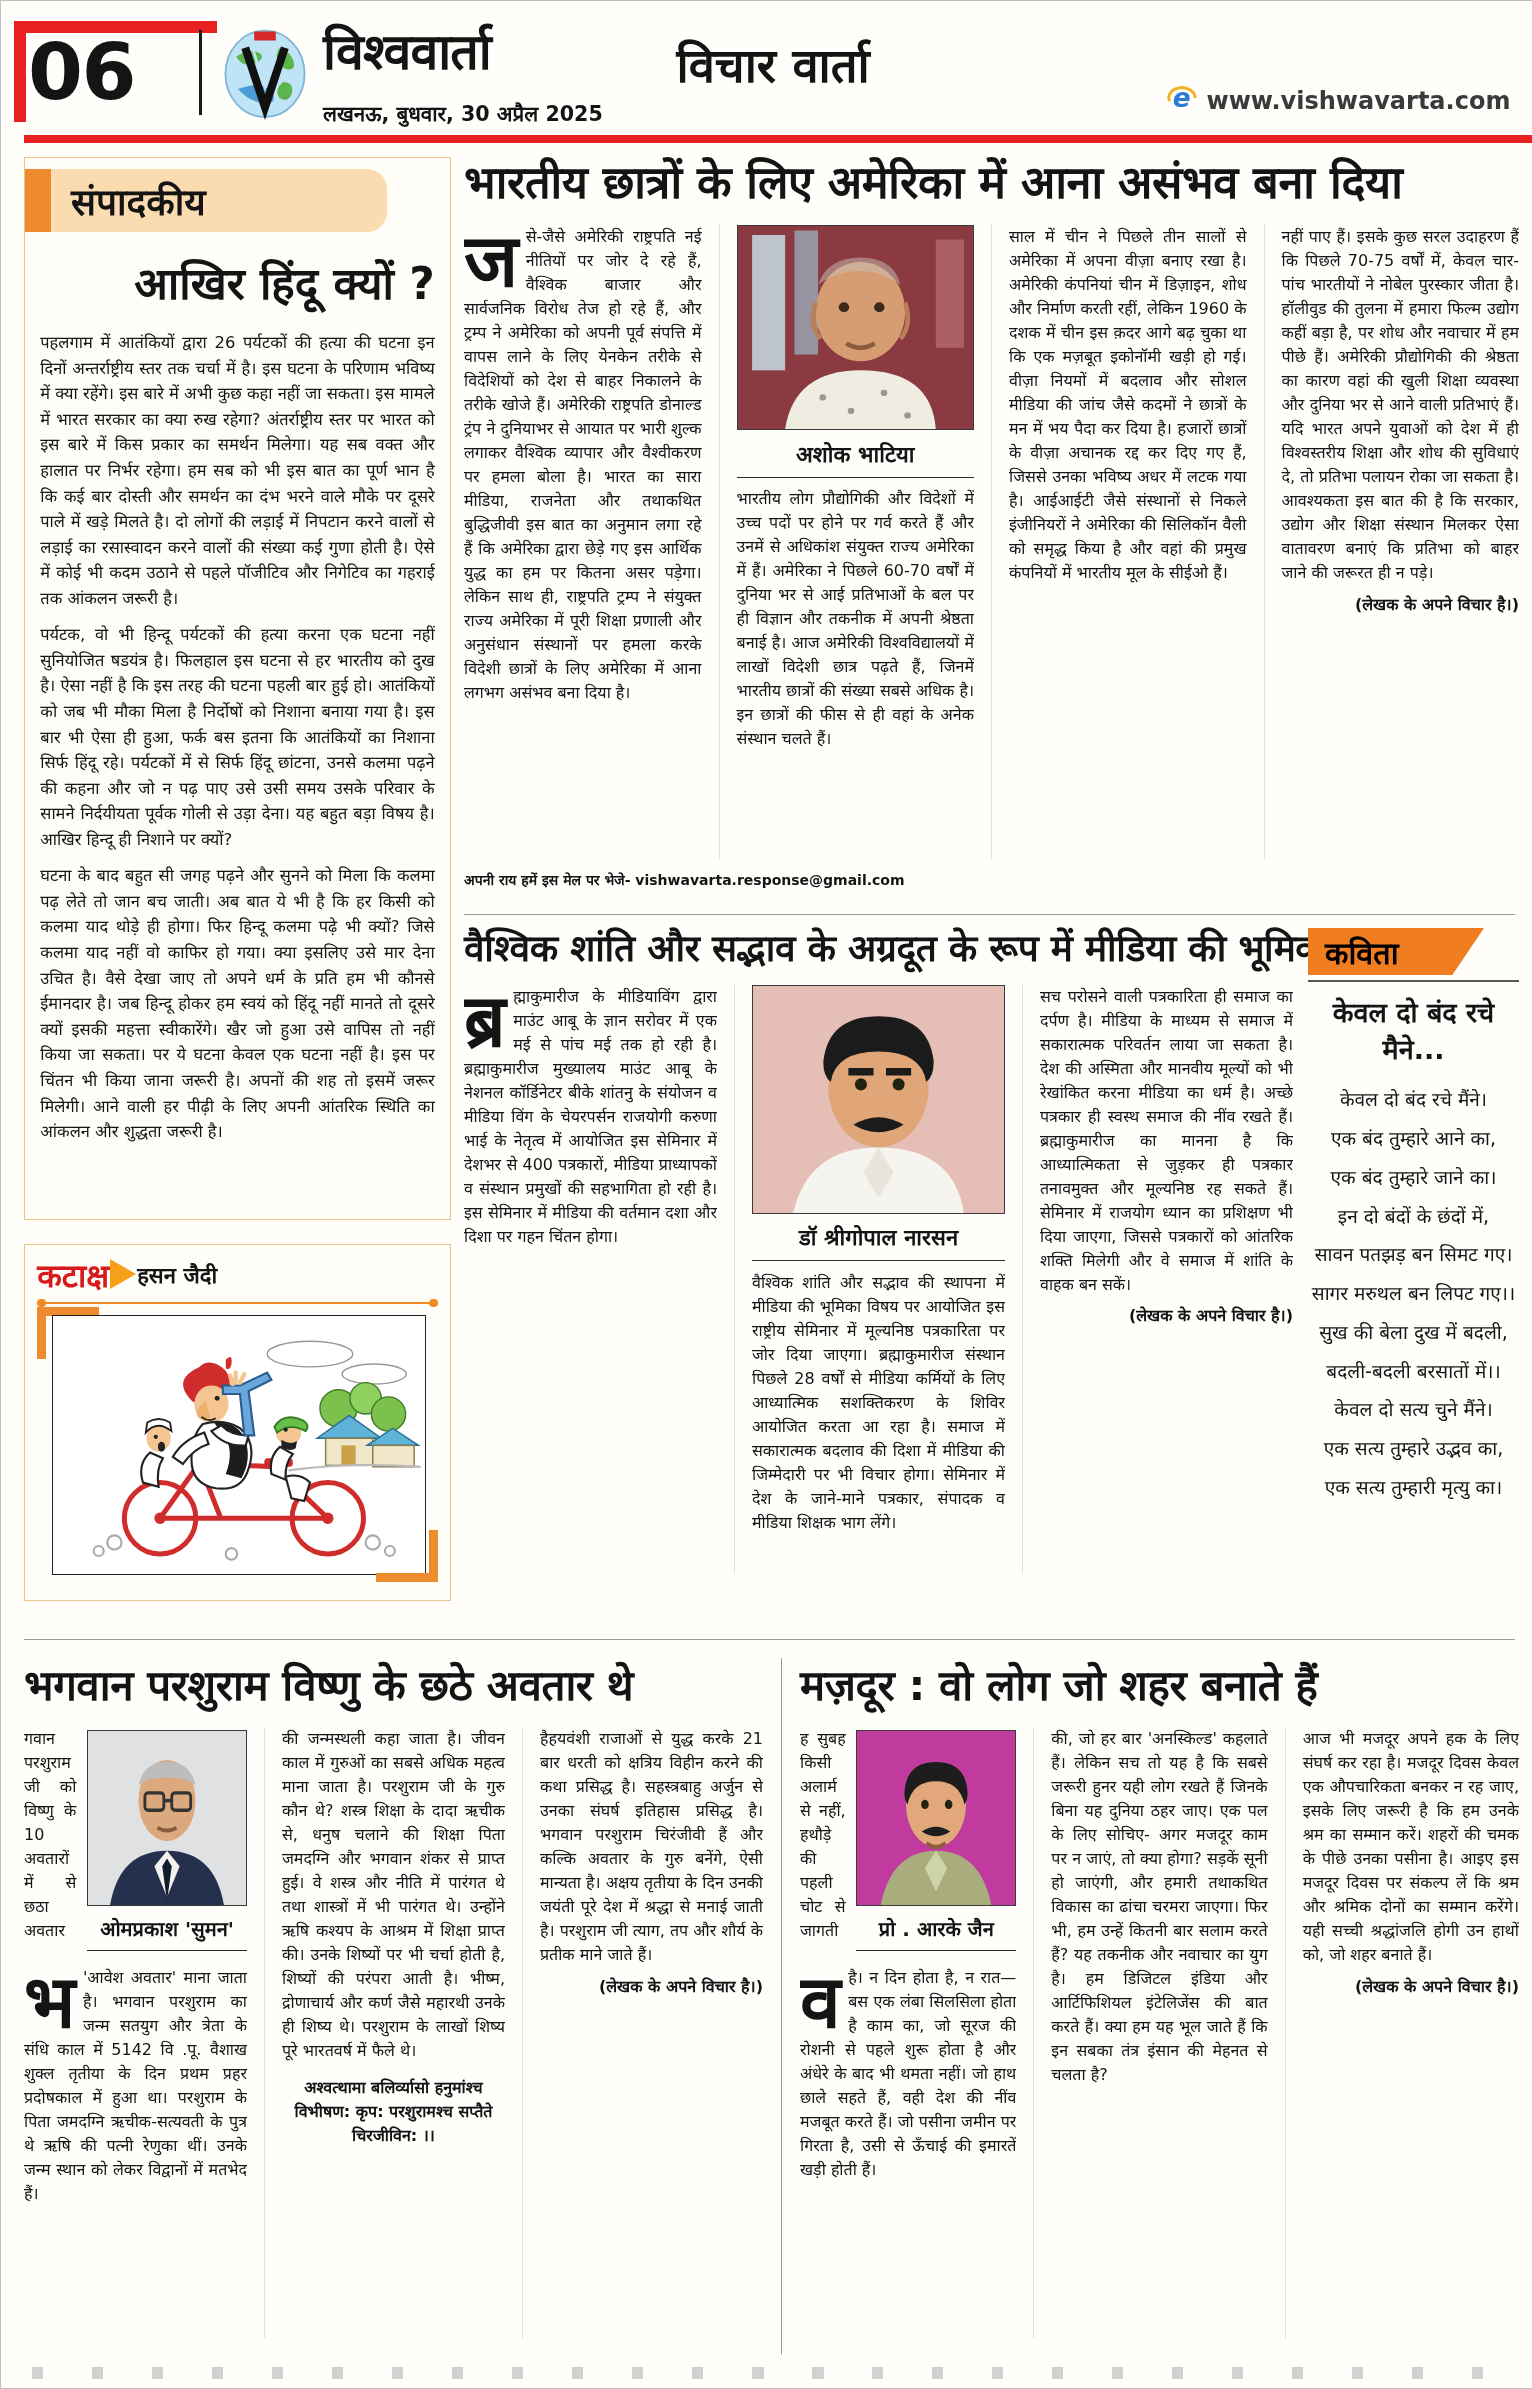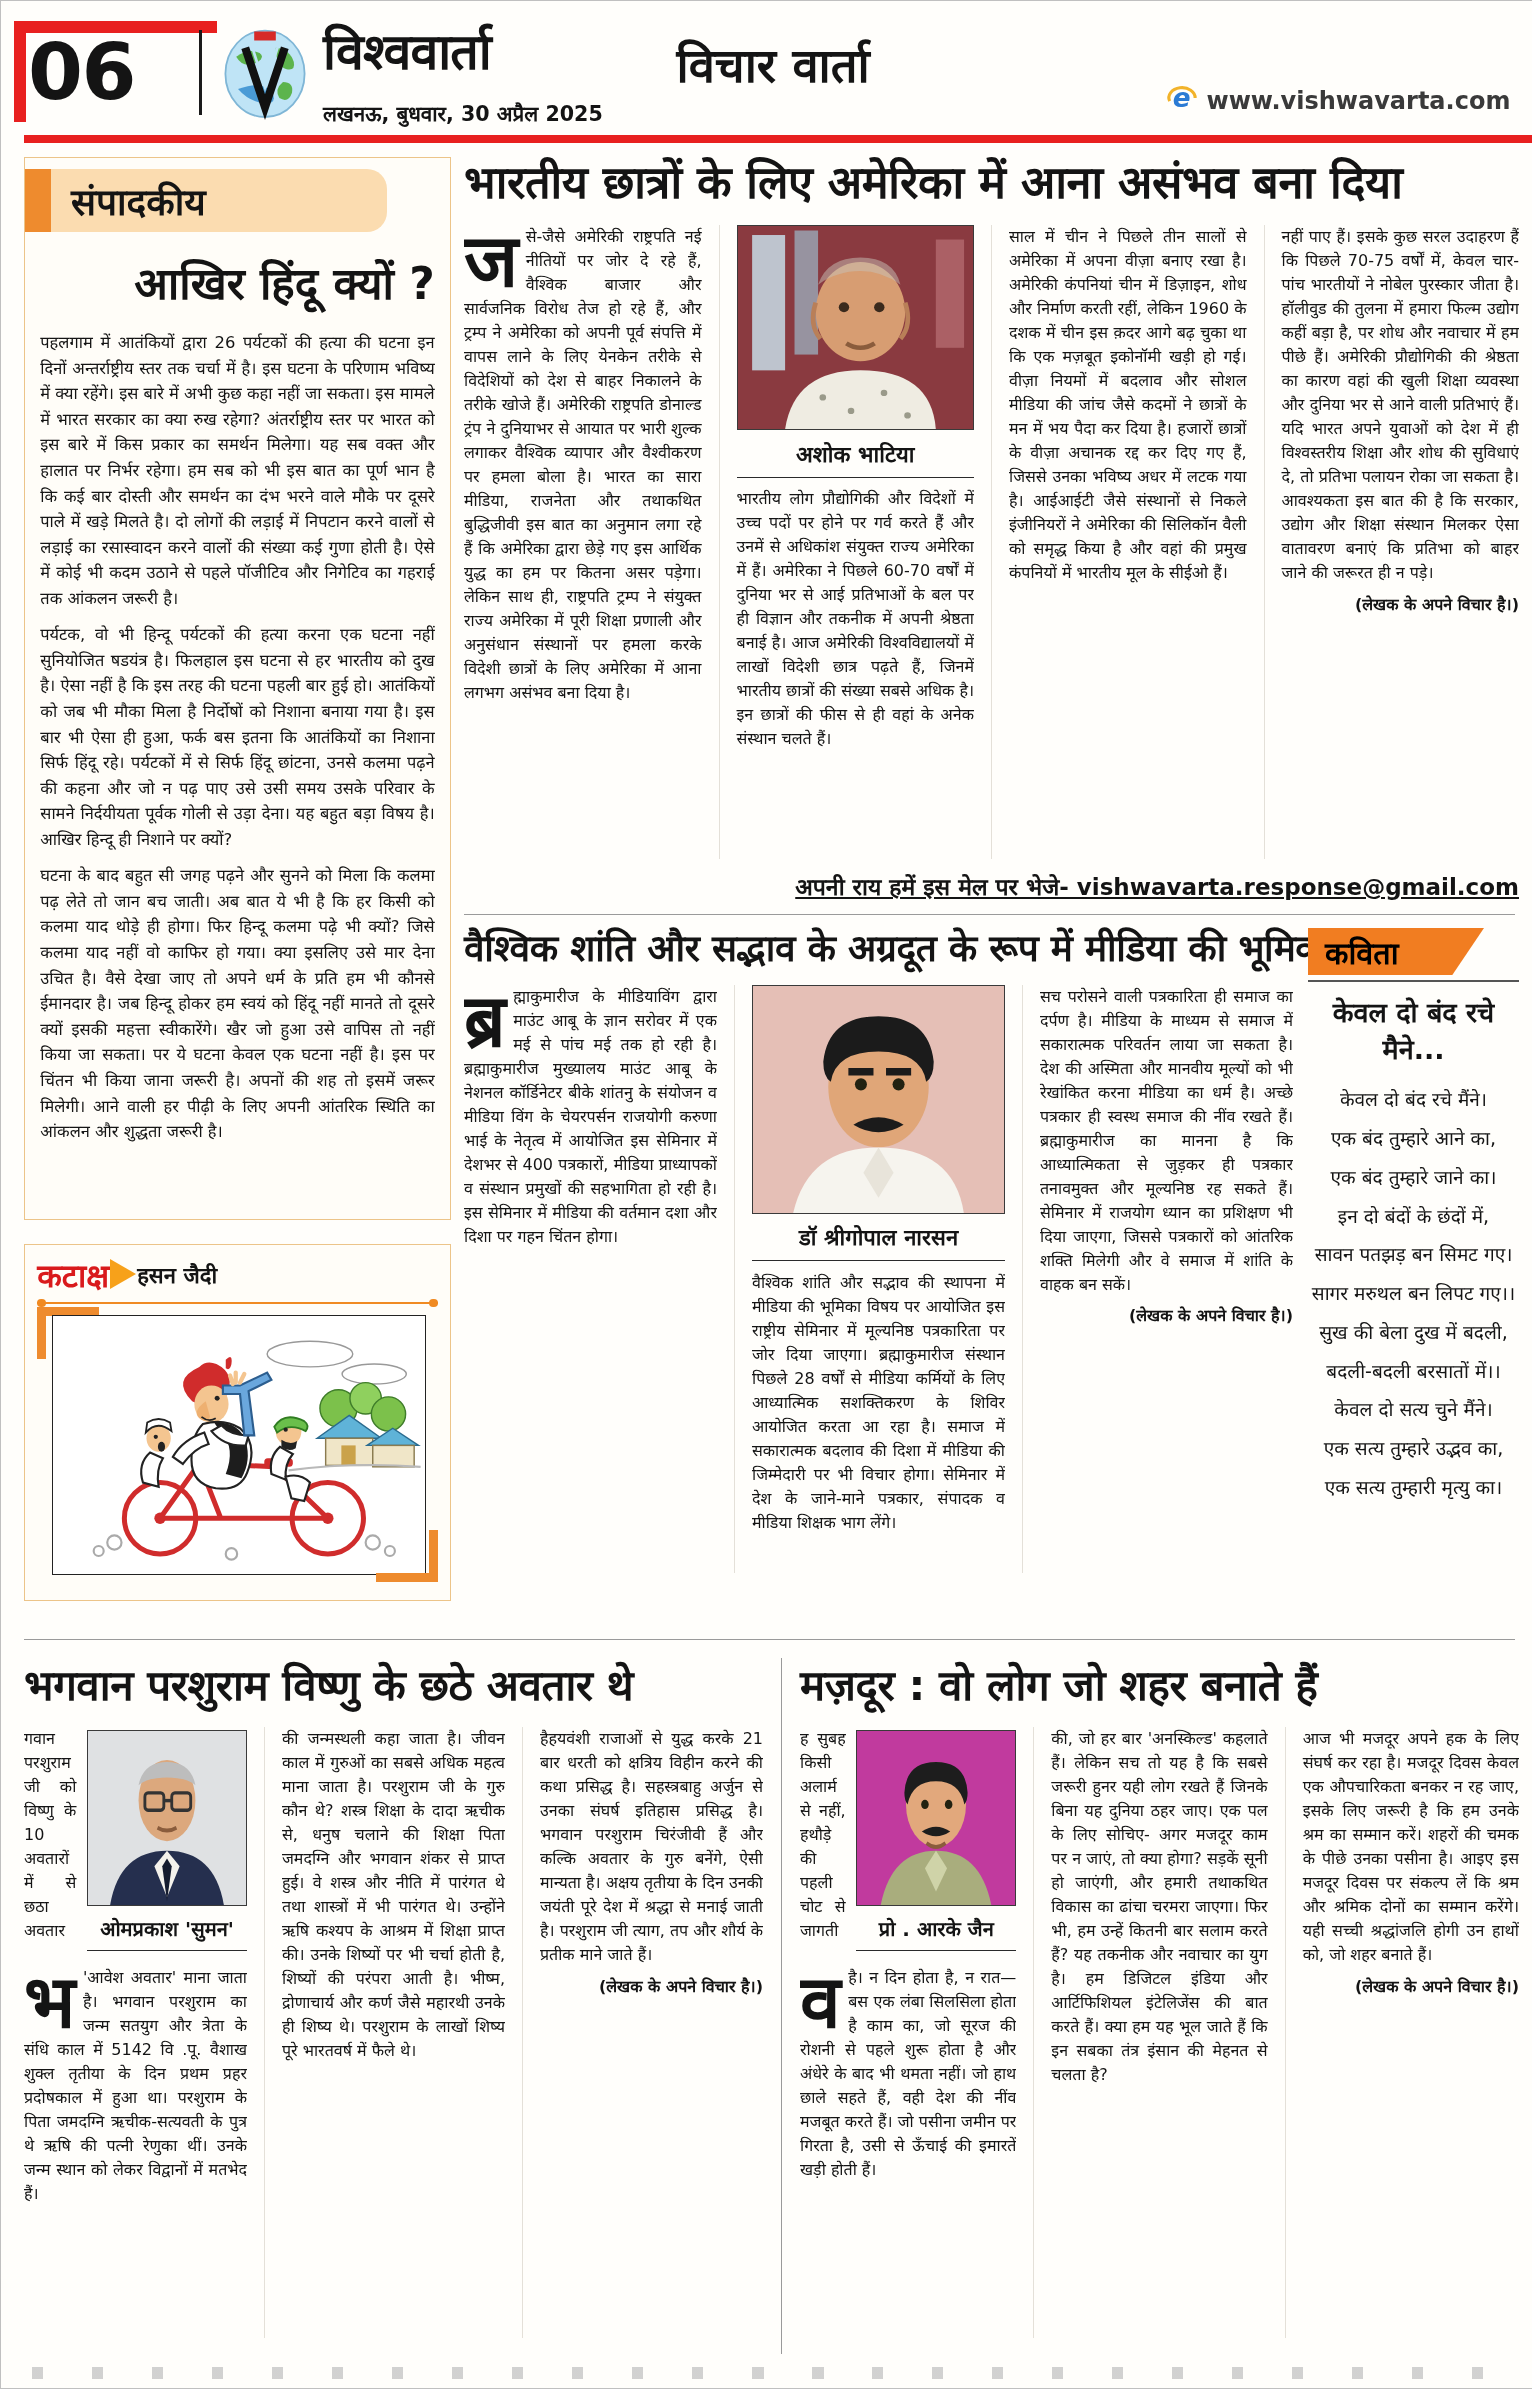--- a/index.html
+++ b/index.html
@@ -53,21 +53,21 @@
   
   .headline { font-weight:700; line-height:1.12; letter-spacing:-0.4px; }
   .cols { display:flex; }
   .col { flex:1; font-size:16px; line-height:1.5; text-align:justify; overflow:hidden; }
   .col + .col { border-left:0.8px solid #e4e0d8; margin-left:17px; padding-left:17px; }
   .dropcap { float:left; font-size:73px; line-height:0.82; font-weight:700; padding:6.1px 7.6px 0 0; }
   .photo { border:1.5px solid #3a3a3a; display:block; width:100%; }
   .photo svg { display:block; width:100%; height:100%; }
   .caption { text-align:center; font-size:22px; font-weight:700; padding:7.6px 0 6.1px; border-bottom:1.5px solid #2a2a2a; margin-bottom:9.2px; }
   .closing { display:block; text-align:right; font-weight:700; margin-top:7.6px; }
-  .feedback { text-align:right; font-weight:700; font-size:23px; margin-top:10.7px;text-decoration:underline; }
+  .feedback { text-align:left; font-weight:700; font-size:14px; margin-top:10.7px; }
 
   .a1 { position:absolute; left:463px; top:157px; width:1055px; height:748px; }
   .a1 .headline { font-size:45px; white-space:nowrap; }
   .a1 .cols { margin-top:17px; height:634px; }
   .hline1 { position:absolute; left:463px; top:913px; right:17px; height:0.8px; background:#9a9a9a; }
 
   .a2 { position:absolute; left:463px; top:927px; width:829px; height:676px; }
   .a2 .headline { font-size:37px; white-space:nowrap; }
   .a2 .cols { margin-top:15.3px; height:588px; }
 
@@ -330,20 +330,21 @@
               <path d="M50 62 l-8 8 l8 16 l8 -16 z" fill="#f4f2ec"></path>
               <path d="M50 66 l-3 4 l3 18 l3 -18 z" fill="#141b2e"></path>
             </svg>
           </span>
           <figcaption class="caption">ओमप्रकाश 'सुमन'</figcaption>
         </figure>
         <span class="dropcap">भ</span><span>गवान परशुराम जी को विष्णु के 10 अवतारों में से छठा अवतार 'आवेश अवतार' माना जाता है। भगवान परशुराम का जन्म सतयुग और त्रेता के संधि काल में 5142 वि .पू. वैशाख शुक्ल तृतीया के दिन प्रथम प्रहर प्रदोषकाल में हुआ था। परशुराम के पिता जमदग्नि ऋचीक-सत्यवती के पुत्र थे ऋषि की पत्नी रेणुका थीं। उनके जन्म स्थान को लेकर विद्वानों में मतभेद हैं।</span>
       </div>
       <div class="col">
         <span>की जन्मस्थली कहा जाता है। जीवन काल में गुरुओं का सबसे अधिक महत्व माना जाता है। परशुराम जी के गुरु कौन थे? शस्त्र शिक्षा के दादा ऋचीक से, धनुष चलाने की शिक्षा पिता जमदग्नि और भगवान शंकर से प्राप्त हुई। वे शस्त्र और नीति में पारंगत थे तथा शास्त्रों में भी पारंगत थे। उन्होंने ऋषि कश्यप के आश्रम में शिक्षा प्राप्त की। उनके शिष्यों पर भी चर्चा होती है, शिष्यों की परंपरा आती है। भीष्म, द्रोणाचार्य और कर्ण जैसे महारथी उनके ही शिष्य थे। परशुराम के लाखों शिष्य पूरे भारतवर्ष में फैले थे।</span>
+        <div class="shloka">अश्वत्थामा बलिर्व्यासो हनुमांश्च विभीषण: कृप: परशुरामश्च सप्तैते चिरजीविन: ।।</div>
       </div>
       <div class="col">
         <span>हैहयवंशी राजाओं से युद्ध करके 21 बार धरती को क्षत्रिय विहीन करने की कथा प्रसिद्ध है। सहस्त्रबाहु अर्जुन से उनका संघर्ष इतिहास प्रसिद्ध है। भगवान परशुराम चिरंजीवी हैं और कल्कि अवतार के गुरु बनेंगे, ऐसी मान्यता है। अक्षय तृतीया के दिन उनकी जयंती पूरे देश में श्रद्धा से मनाई जाती है। परशुराम जी त्याग, तप और शौर्य के प्रतीक माने जाते हैं।</span>
         <span class="closing">(लेखक के अपने विचार है।)</span>
       </div>
     </div>
   </section>
 
   <section class="article a4">
     <h1 class="headline">मज़दूर : वो लोग जो शहर बनाते हैं</h1>

